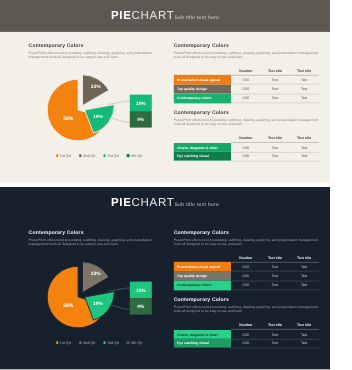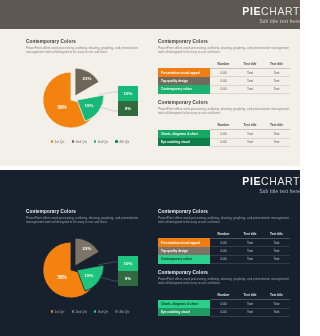--- a/index.html
+++ b/index.html
@@ -10,22 +10,22 @@
     overflow: hidden;
   }
   .slide { position: relative; width: 300px; height: 166px; overflow: hidden; }
   .slide.light { background: #f3f0ea; }
   .slide.dark  { background: #17212e; }
   .gap { width: 300px; height: 4px; background: #ffffff; }
 
   
   .band {
     position: absolute; left: 0; top: 0; width: 300px; height: 29px;
-    display: flex; flex-direction: column;
-    align-items: flex-end; justify-content: center;
+    display: flex; flex-direction: row;
+    align-items: center; justify-content: center;
   }
   .band.light-band { background: #5d5851; }
   .band.dark-band  { background: transparent; }
   .band-title { font-size: 10.5px; letter-spacing: .6px; line-height: 11px; }
   .band-title .b { font-weight: bold; color: #ffffff; }
   .band-title .l { font-weight: normal; color: #e8e5e0; }
   .band-sub { font-size: 4.6px; color: #d8d4cd; margin-top: 2px; letter-spacing: .25px; }
   .dark-band .band-sub { color: #b9c2cc; }
 
   

